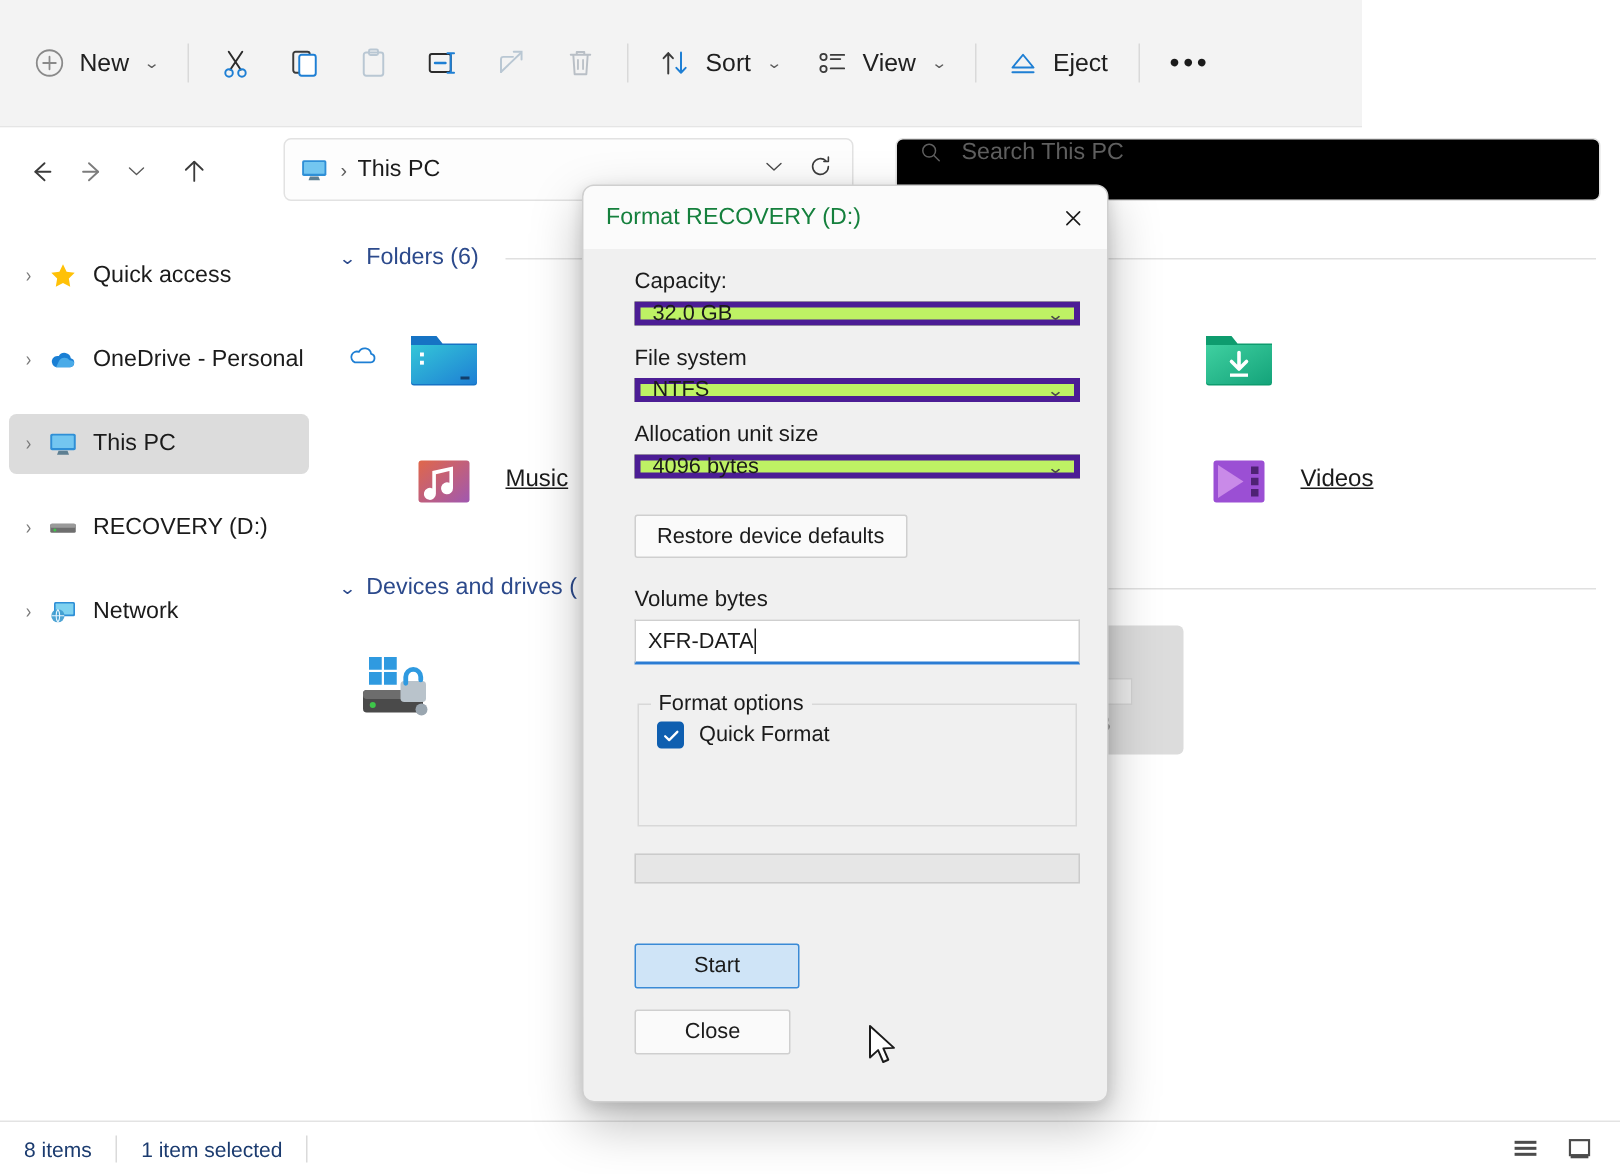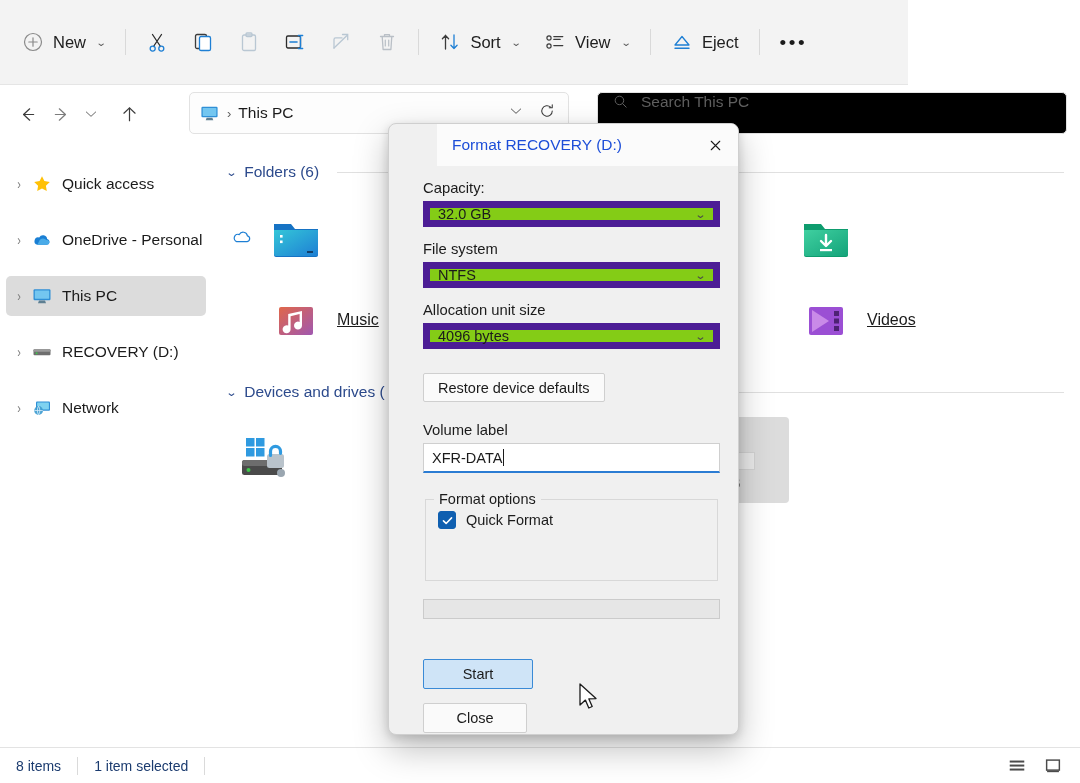--- a/index.html
+++ b/index.html
@@ -192,36 +192,35 @@
     overflow: hidden;
     font-size: 14.5px;
     color: #1b1b1b;
   }
   .dlg-title {
     height: 42px;
     background: #fbfbfb;
     display: flex; align-items: center;
     padding-left: 15px;
     font-size: 15.5px;
-    color: #1d4ed8;
-    margin-left: 48px;
+    color: #15803d;
   }
   .dlg-close {
     margin-left: auto;
     width: 46px; height: 42px;
     display: flex; align-items: center; justify-content: center;
     color: #1b1b1b;
     cursor: default;
   }
   .dlg-body { padding: 14px 18px 0 34px; }
   .fld-label { font-size: 14.8px; color: #1b1b1b; margin: 0 0 5px 0; }
   .combo {
-    height: 26px; width: 100%;
-    background: #84cc16;
-    border: 7px solid #4c1d95;
+    height: 16px; width: 100%;
+    background: #bef264;
+    border: 4px solid #4c1d95;
     display: flex; align-items: center;
     padding: 0 8px 0 8px;
     font-size: 14.5px;
     color: #1b1b1b;
     margin-bottom: 14px;
     cursor: default;
   }
   .combo .cv { flex: 1; }
   .combo .carrow { color: #4a4a4a; font-size: 11px; transform: scaleX(1.3); }
   .btn-plain {
@@ -787,21 +786,21 @@
       <div class="fld-label">Allocation unit size</div>
       <div class="combo">
         <span class="cv">4096 bytes</span>
         <span class="carrow">⌄</span>
       </div>
 
       <div style="height:10px"></div>
       <button class="btn-plain">Restore device defaults</button>
 
       <div style="height:20px"></div>
-      <div class="fld-label">Volume label</div>
+      <div class="fld-label">Volume bytes</div>
       <div class="vol-input">
         <span>XFR-DATA</span>
           <span class="caret"></span>
       </div>
 
       <fieldset class="fieldset">
         <legend>Format options</legend>
         <div class="chkrow">
           <span class="chk">
             <svg viewBox="0 0 16 16" width="13" height="13">

